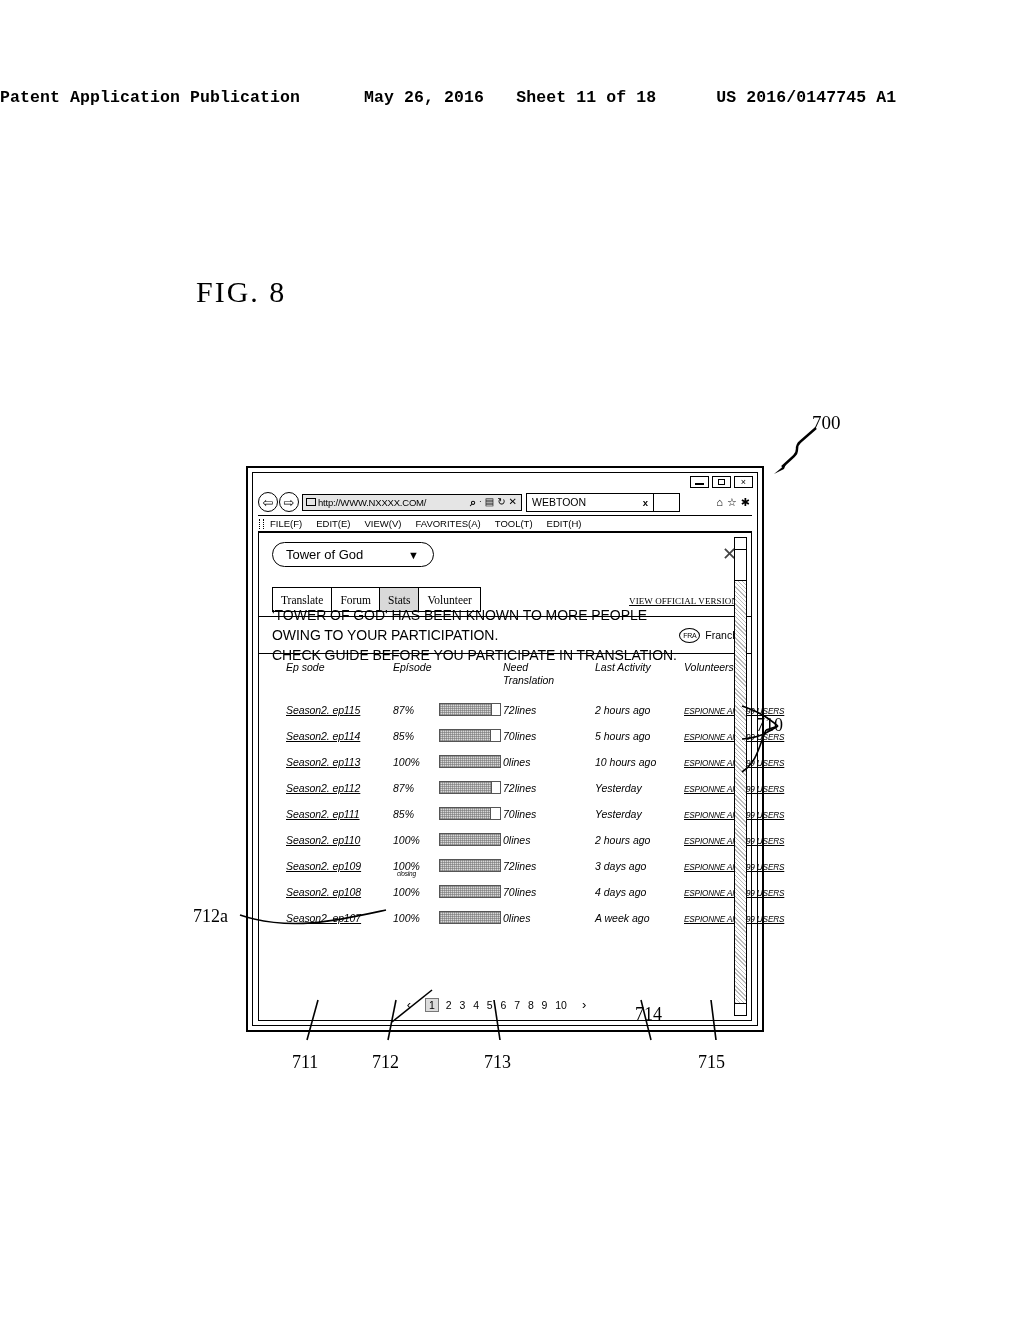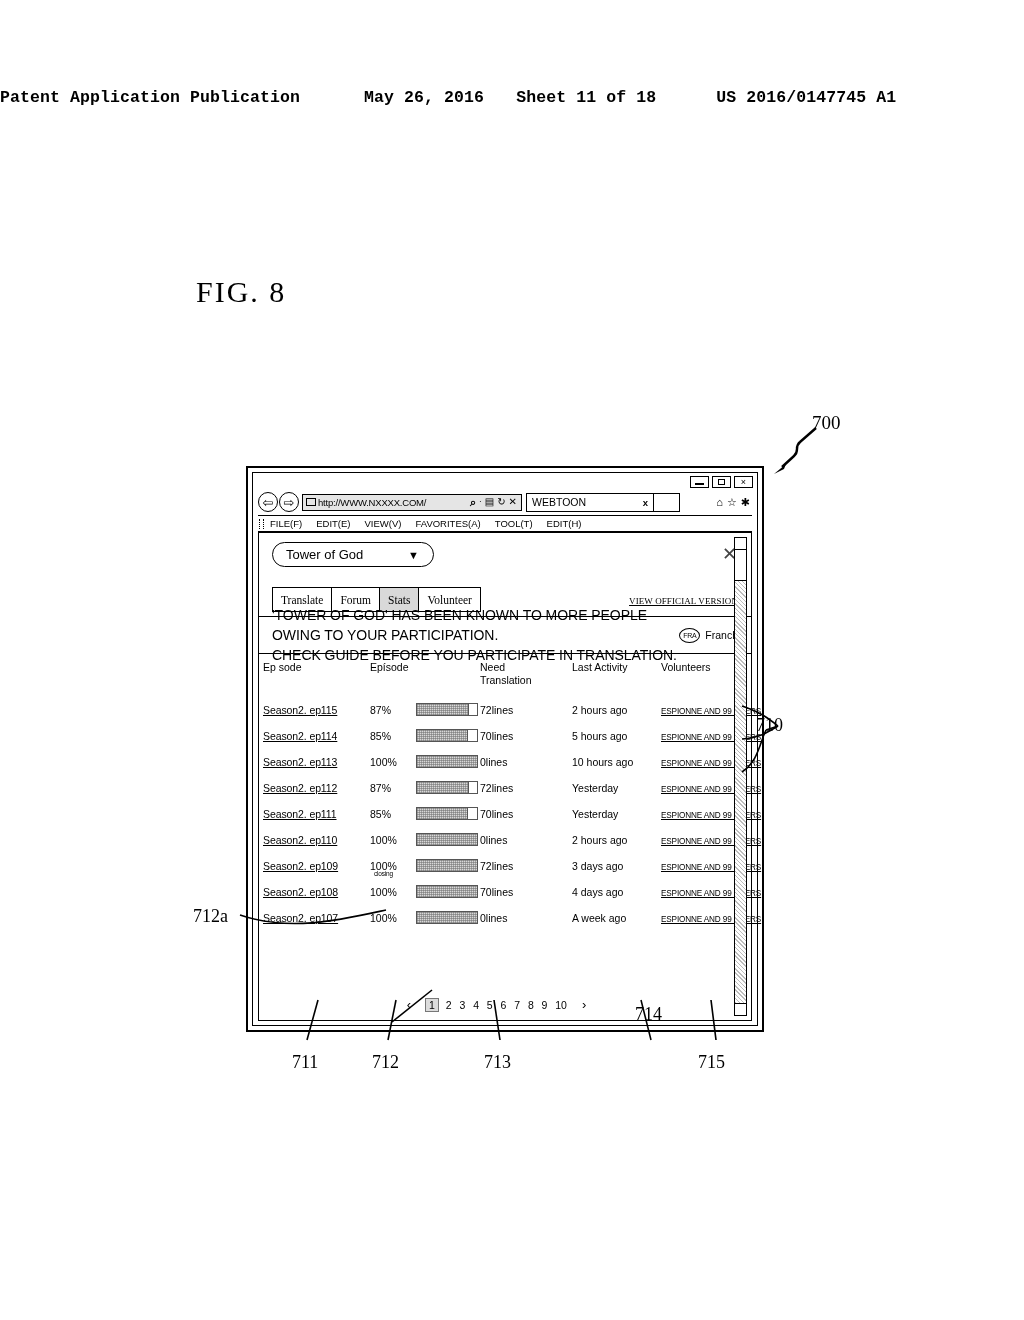--- a/index.html
+++ b/index.html
@@ -357,22 +357,23 @@
   .lang-name { font-size: 10.5px; }
 
   
   .table-wrap {
     position: relative;
     padding: 0 0 0 0;
   }
   table.stats {
     border-collapse: collapse;
     width: 470px;
-    margin-left: 4px;
+    margin-left: 27px;
     table-layout: fixed;
+    font-style: italic;
   }
   table.stats th {
     font-weight: normal;
     font-size: 10.5px;
     text-align: left;
     padding: 7px 0 10px 0;
     vertical-align: top;
     line-height: 1.25;
   }
   table.stats td {

